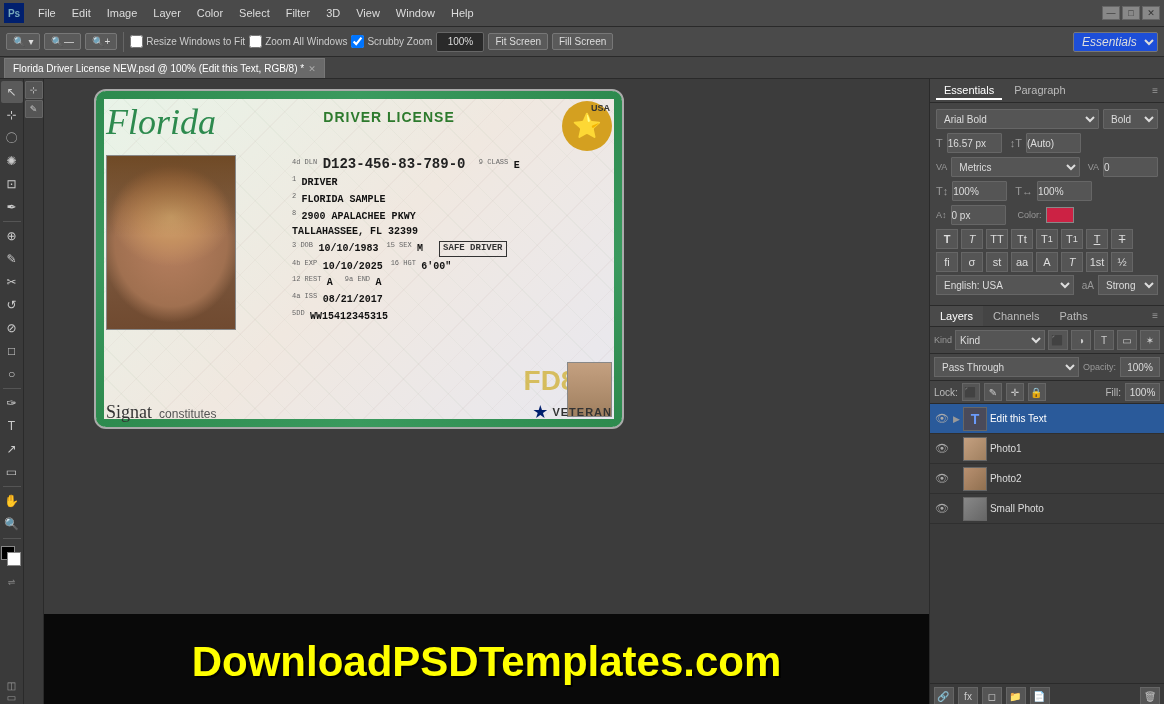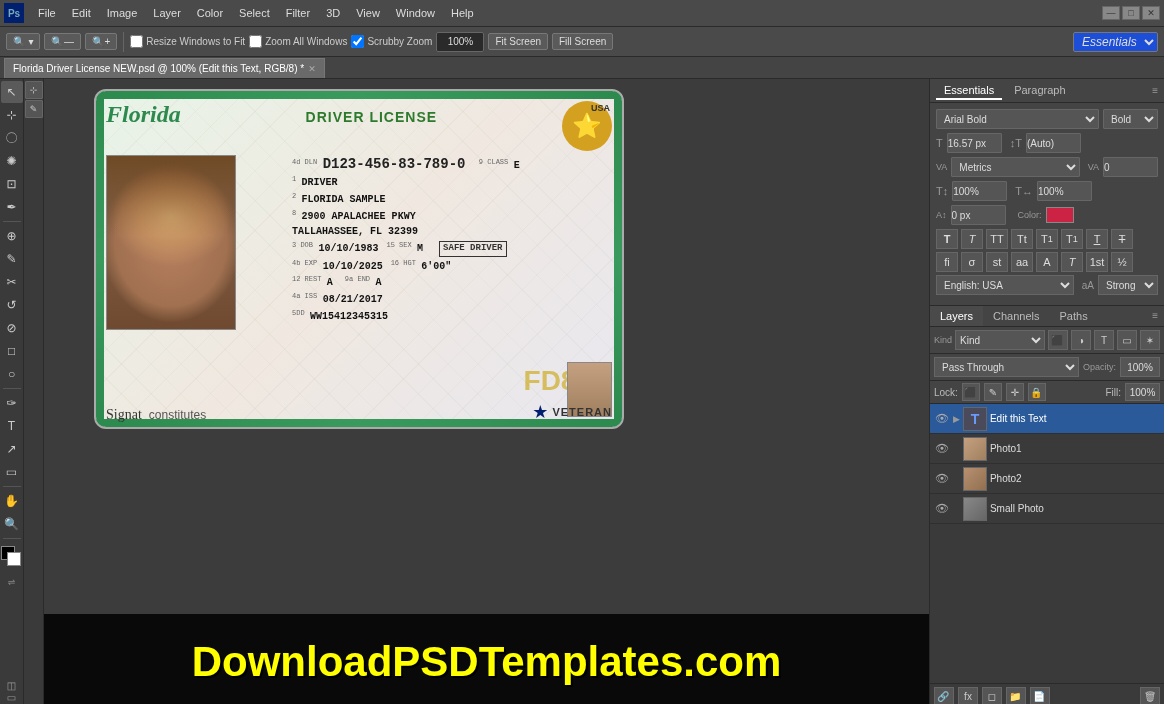--- a/index.html
+++ b/index.html
@@ -213,22 +213,22 @@
       inset: 0;
       padding: 10px;
     }
     .dl-header {
       display: flex;
       justify-content: space-between;
       align-items: flex-start;
       margin-bottom: 4px;
     }
     .dl-florida {
-      font-size: 24px;
-      font-weight: bold;
+      font-size: 36px;
+      font-weight: normal;
       color: #2d8a4e;
       font-style: italic;
       font-family: Georgia, serif;
     }
     .dl-title {
       text-align: center;
       flex: 1;
       margin-top: 8px;
     }
     .dl-driver-license {
@@ -820,21 +820,21 @@
         </div>
 
         <div class="dl-fd83">FD83</div>
 
         <div class="dl-small-photo">
           <div style="width:100%;height:100%;background:linear-gradient(180deg,#c4a080 0%,#a08060 100%);"></div>
         </div>
 
         <div class="dl-bottom">
           <div>
-            <span style="font-family:cursive;font-size:14px;color:#333;">Signat</span>
+            <span style="font-family:cursive;font-size:18px;color:#333;">Signat</span>
             <span style="font-size:12px;color:#555;margin-left:4px;">constitutes</span>
           </div>
           <div style="display:flex;align-items:center;gap:4px;">
             <span style="font-size:18px;color:#001f6e;">★</span>
             <span class="dl-veteran">VETERAN</span>
           </div>
         </div>
       </div>
     </div>
 

